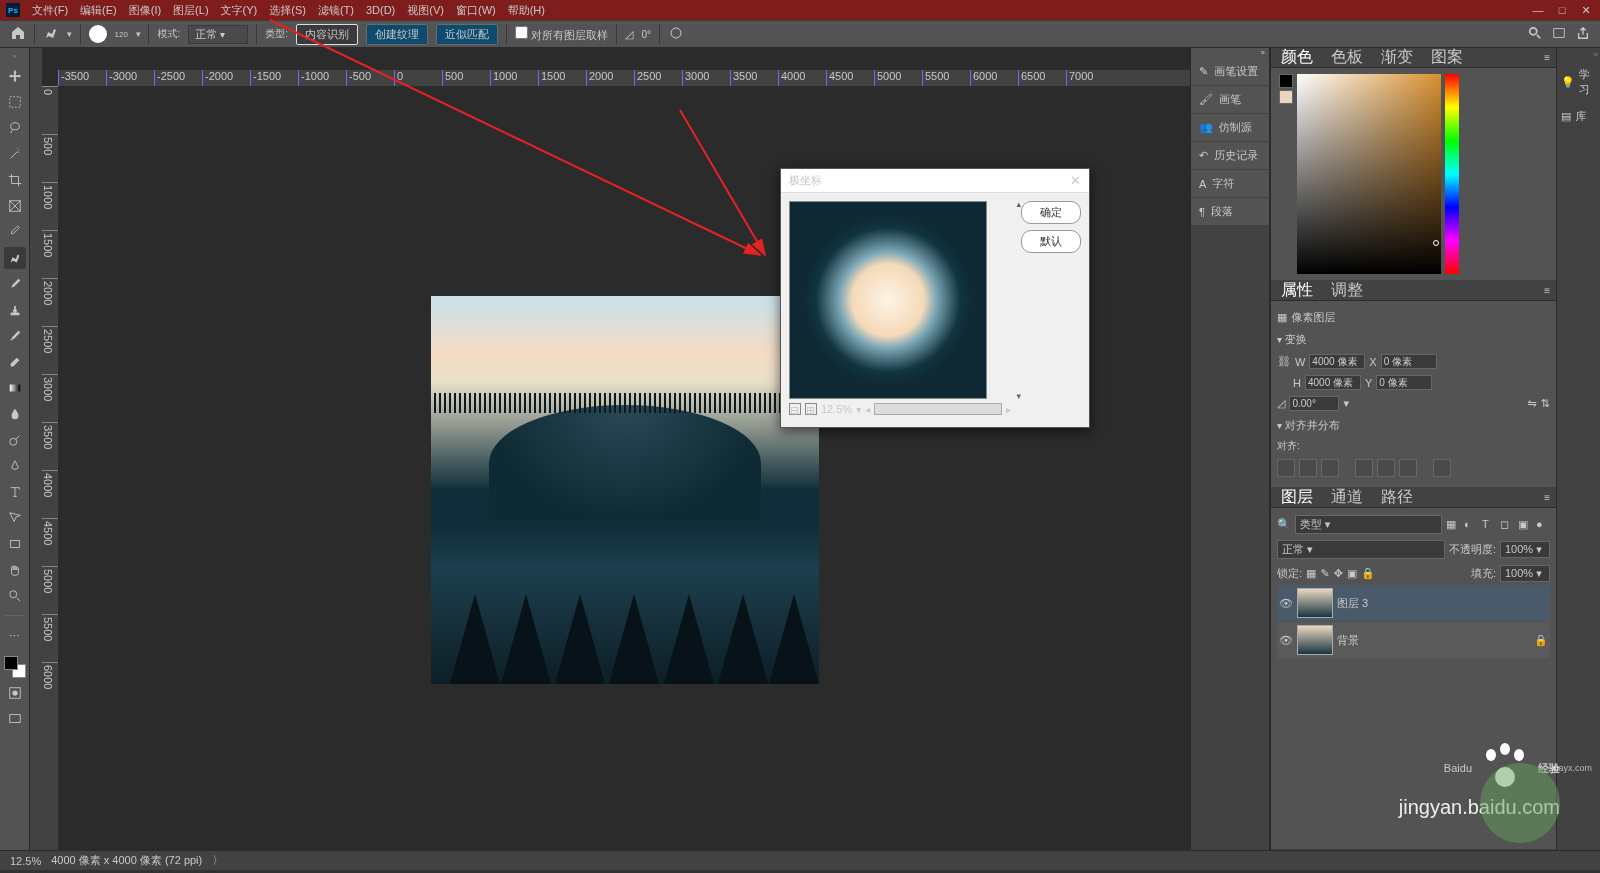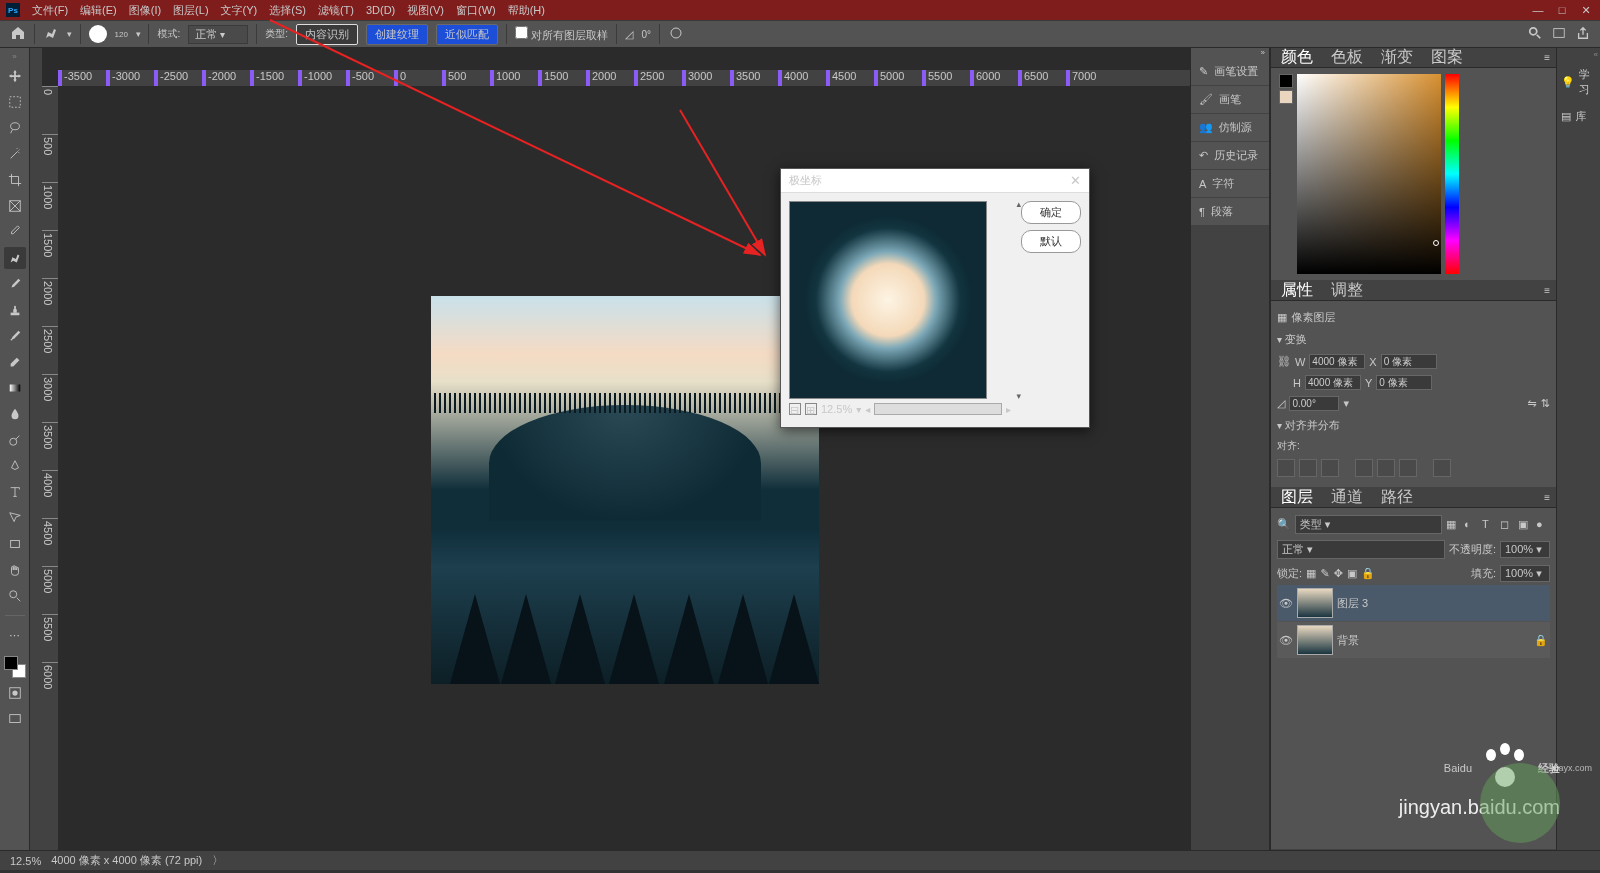--- a/index.html
+++ b/index.html
@@ -8,40 +8,40 @@
 .menubar .logo { width: 14px; height: 14px; background: #001e36; display: flex; align-items: center; justify-content: center; color: #31a8ff; font-weight: bold; font-size: 8px; margin-right: 6px; }
 .menubar .menu-item { padding: 0 6px; cursor: default; }
 .menubar .wincontrols { margin-left: auto; display: flex; gap: 8px; }
 .menubar .wincontrols span { width: 16px; text-align: center; }
 
 .optionsbar { background: #535353; height: 28px; display: flex; align-items: center; padding: 0 10px; gap: 8px; border-top: 1px solid #3a3a3a; border-bottom: 1px solid #2a2a2a; }
 .optionsbar .sep { width: 1px; height: 20px; background: #3a3a3a; }
 .optionsbar .brush-preset { width: 18px; height: 18px; border-radius: 50%; background: #fff; }
 .optionsbar .label { font-size: 10px; }
 .optionsbar select, .optionsbar .dropdown { background: #4a4a4a; border: 1px solid #3a3a3a; padding: 1px 6px; min-width: 60px; font-size: 10px; color: #ccc; }
-.optionsbar .btn { background: #1d4ed8; border: 1px solid #6a6a6a; padding: 2px 8px; border-radius: 2px; }
+.optionsbar .btn { background: #0c4a6e; border: 1px solid #6a6a6a; padding: 2px 8px; border-radius: 2px; }
 .optionsbar .btn.active { background: #3a3a3a; border-color: #ddd; }
 .optionsbar .right { margin-left: auto; display: flex; gap: 10px; }
 
 .workspace { display: flex; height: 802px; }
 
 .toolbar { background: #535353; width: 30px; display: flex; flex-direction: column; align-items: center; padding-top: 4px; gap: 4px; border-right: 1px solid #2a2a2a; }
 .toolbar .tool { width: 22px; height: 22px; display: flex; align-items: center; justify-content: center; cursor: default; border-radius: 2px; }
 .toolbar .tool.active { background: #3a3a3a; }
 .toolbar .swatch { margin-top: 6px; position: relative; width: 22px; height: 22px; }
 .toolbar .swatch .fg { position: absolute; width: 14px; height: 14px; background: #000; border: 1px solid #888; top: 0; left: 0; }
 .toolbar .swatch .bg { position: absolute; width: 14px; height: 14px; background: #fff; border: 1px solid #888; bottom: 0; right: 0; }
 
 .doc-area { flex: 1; display: flex; flex-direction: column; background: #2b2b2b; position: relative; }
 .doc-tabs { background: #424242; height: 22px; display: flex; align-items: center; }
 .doc-tab { background: #535353; padding: 3px 14px 3px 10px; font-size: 10px; display: flex; align-items: center; gap: 6px; }
 .doc-tab .close { font-size: 9px; }
 .doc-tab .star { font-size: 9px; }
 .ruler-h { position: absolute; top: 22px; left: 16px; right: 0; height: 16px; background: #424242; display: flex; overflow: hidden; font-size: 8px; color: #aaa; }
-.ruler-h .tick { border-left: 4px solid #8b5cf6; padding-left: 2px; }
+.ruler-h .tick { border-left: 1px solid #8b5cf6; padding-left: 2px; }
 .ruler-v { position: absolute; top: 38px; left: 0; width: 16px; bottom: 0; background: #424242; display: flex; flex-direction: column; overflow: hidden; font-size: 8px; color: #aaa; }
 .ruler-v .tick { border-top: 1px solid #888; padding-top: 2px; writing-mode: vertical-lr; text-align: left; }
 
 .canvas-wrap { position: absolute; top: 38px; left: 16px; right: 0; bottom: 0; background: #2b2b2b; overflow: hidden; }
 .canvas { position: absolute; left: 373px; top: 210px; width: 388px; height: 388px; background: linear-gradient(180deg, #c9e1ea 0%, #f5dbc4 15%, #e8e0c9 22%, #0f2e3a 50%, #0f2e3a 60%, #1d3f4e 70%, #0d1f26 100%); }
 .canvas .mountain { position: absolute; top: 28%; left: 15%; right: 15%; height: 30%; background: radial-gradient(ellipse at center top, #2a4a55 0%, #0e2a35 70%); border-radius: 50% 50% 0 0; }
 .canvas .trees-top { position: absolute; top: 25%; left: 0; right: 0; height: 20px; background: repeating-linear-gradient(90deg, transparent 0 3px, #0a1a20 3px 5px); }
 .canvas .trees-bot { position: absolute; bottom: 0; left: 0; right: 0; height: 90px; }
 .canvas .tree { position: absolute; bottom: 0; width: 0; height: 0; border-left: 25px solid transparent; border-right: 25px solid transparent; border-bottom: 90px solid #071219; }
 

